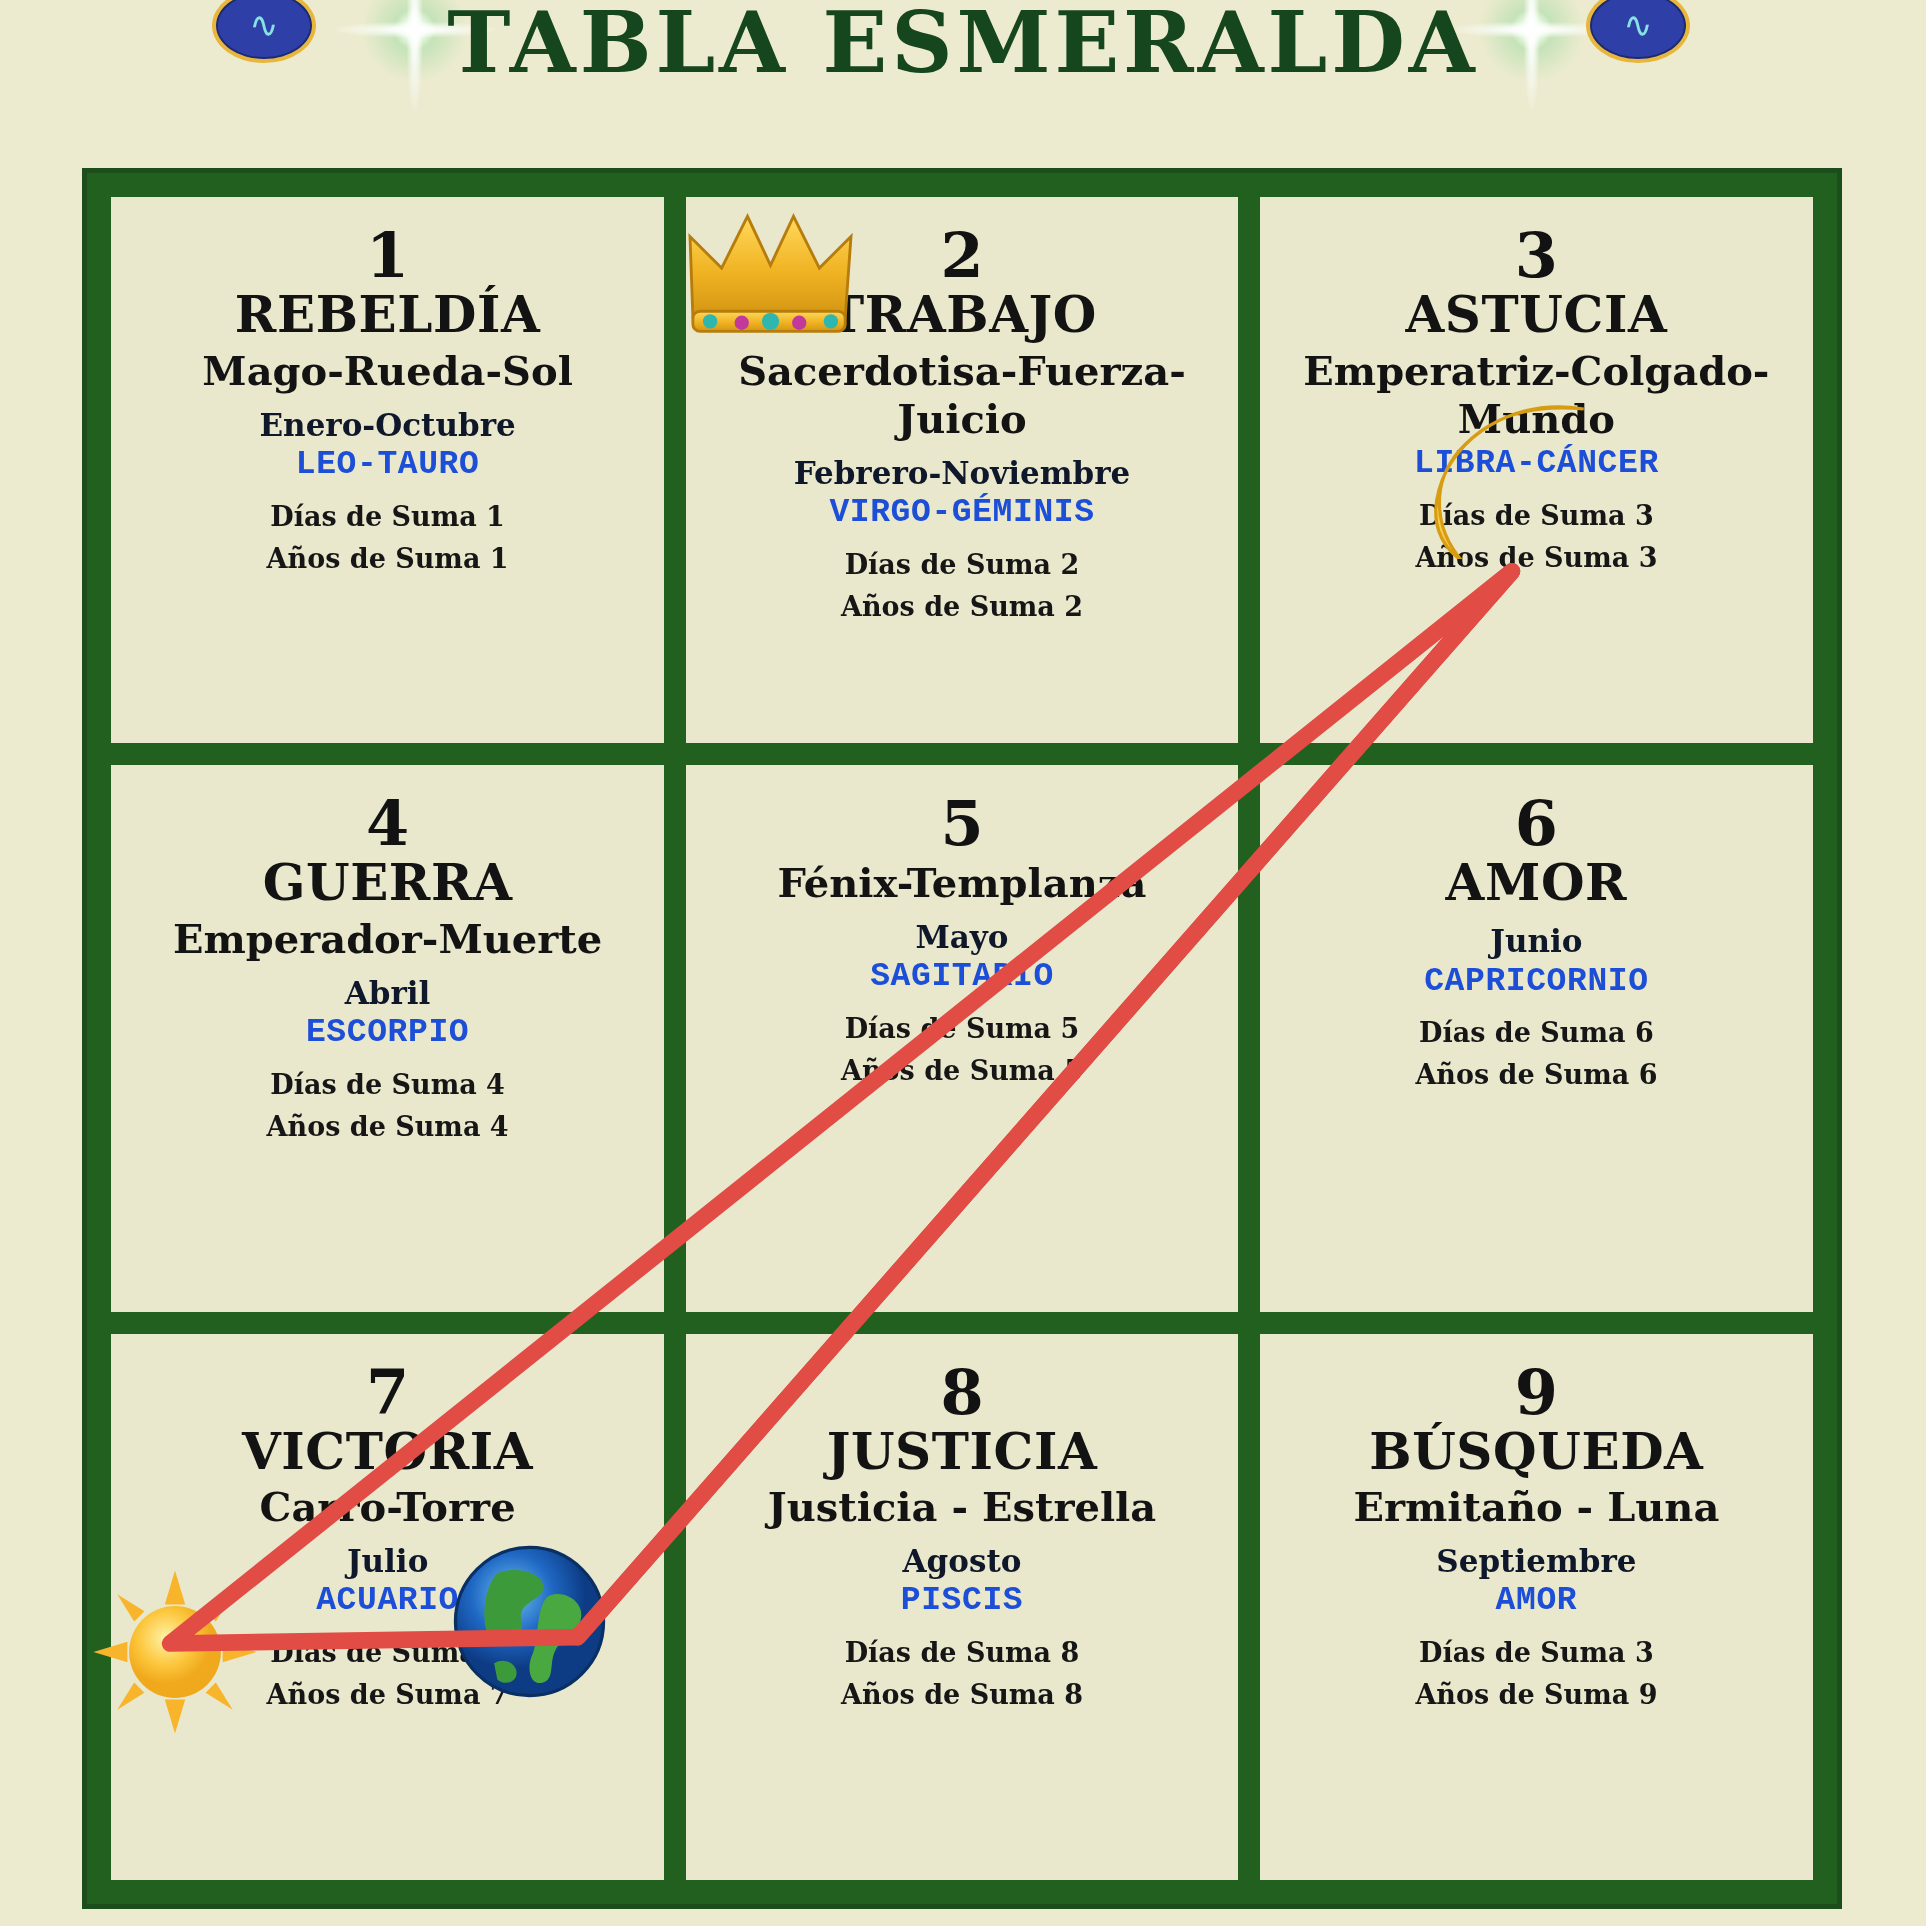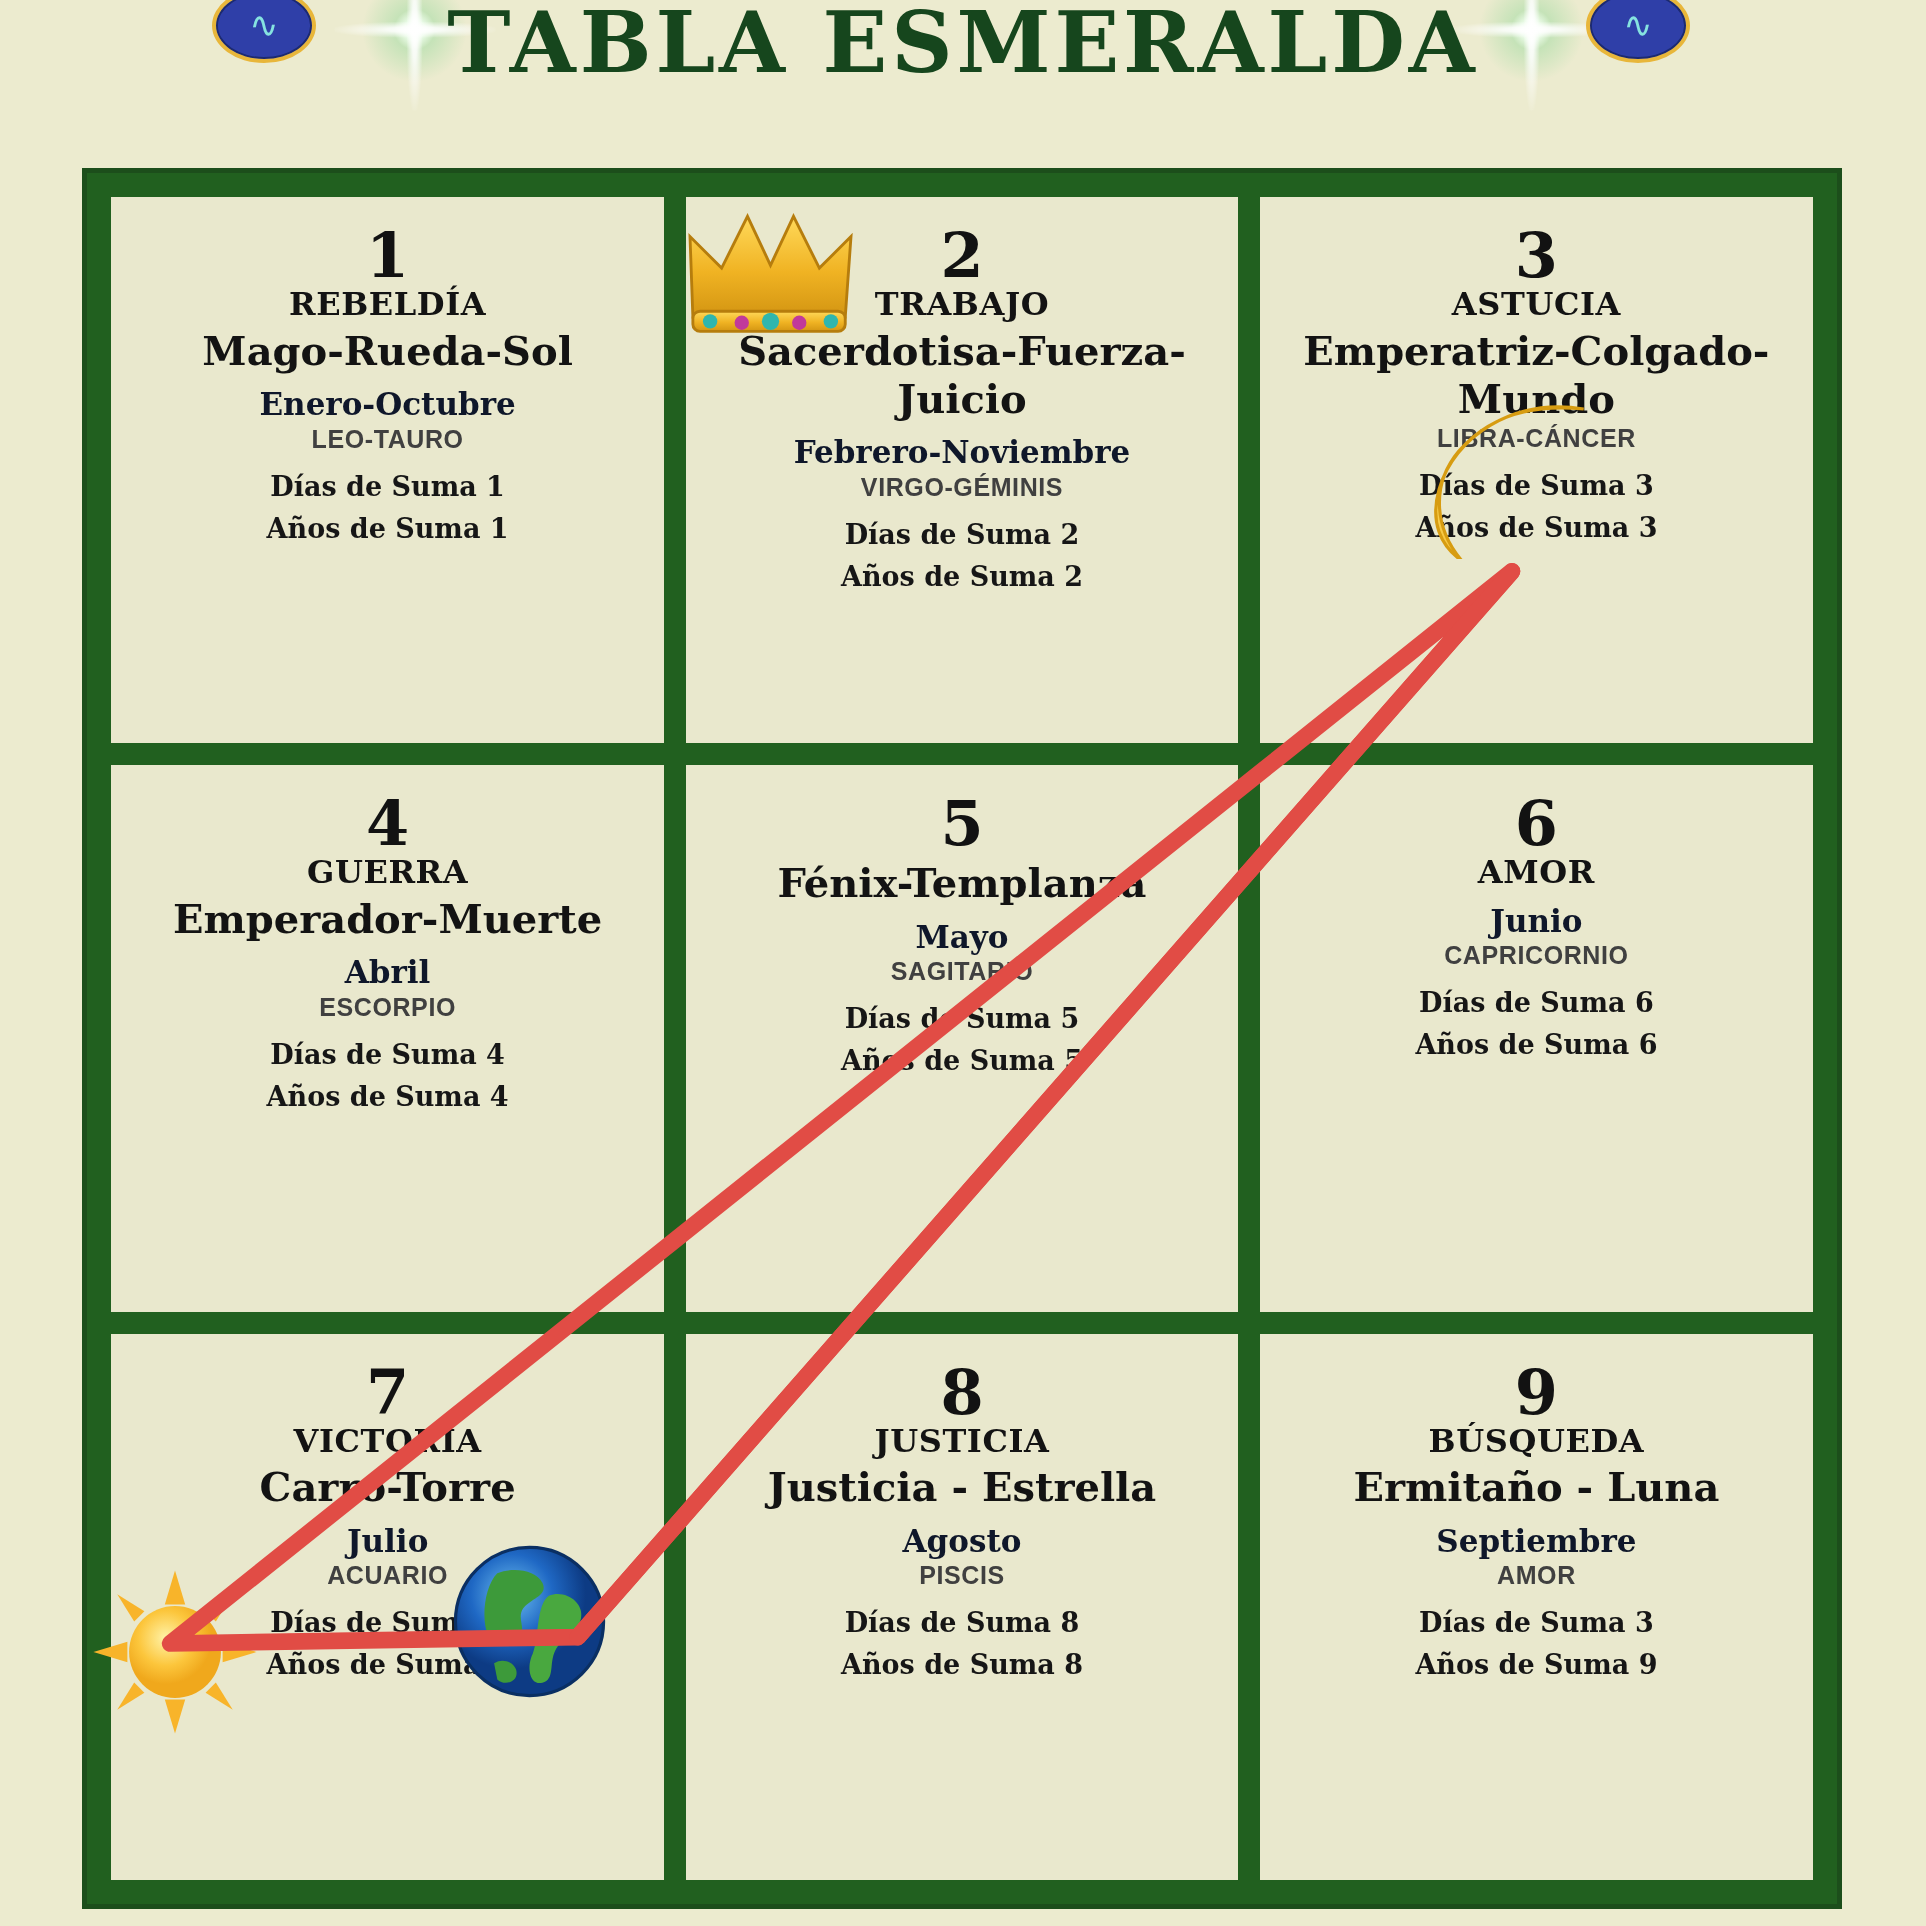--- a/index.html
+++ b/index.html
@@ -109,21 +109,21 @@
   }
   .c-num {
     font-family: "DejaVu Serif", serif;
     font-size: 62px;
     font-weight: bold;
     color: #121212;
     line-height: 1.0;
   }
   .c-title {
     font-family: "DejaVu Serif", serif;
-    font-size: 32px;
+    font-size: 50px;
     font-weight: bold;
     color: #131313;
     line-height: 1.12;
     letter-spacing: 0.6px;
   }
   .c-cards {
     font-family: "DejaVu Serif", serif;
     font-size: 40px;
     font-weight: bold;
     color: #131313;
@@ -133,24 +133,24 @@
   }
   .c-month {
     font-family: "DejaVu Serif", serif;
     font-size: 31px;
     font-weight: bold;
     color: #0f172a;
     line-height: 1.25;
     margin-top: 10.3px;
   }
   .c-sign {
-    font-family: Liberation Sans, sans-serif;
-    font-size: 25px;
-    font-weight: bold;
-    color: #404040;
+    font-family: Liberation Mono, monospace;
+    font-size: 33px;
+    font-weight: bold;
+    color: #1d4ed8;
     line-height: 1.25;
     letter-spacing: 0.6px;
   }
   .c-small {
     font-family: "DejaVu Serif", serif;
     font-size: 27px;
     font-weight: bold;
     color: #161616;
     line-height: 1.5;
     margin-top: 11.6px;

